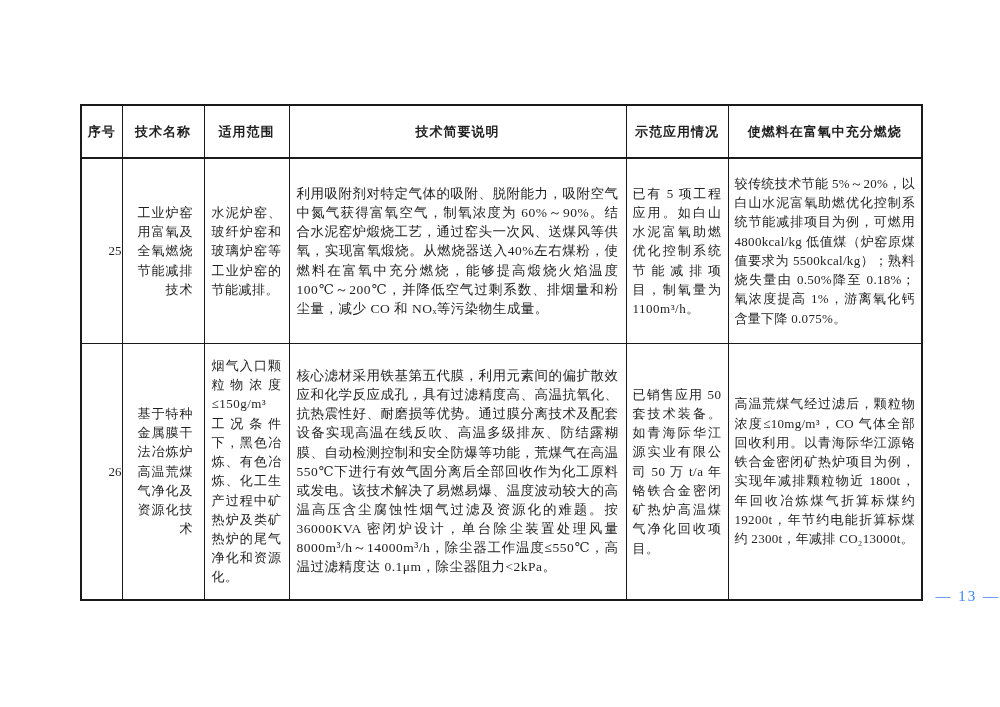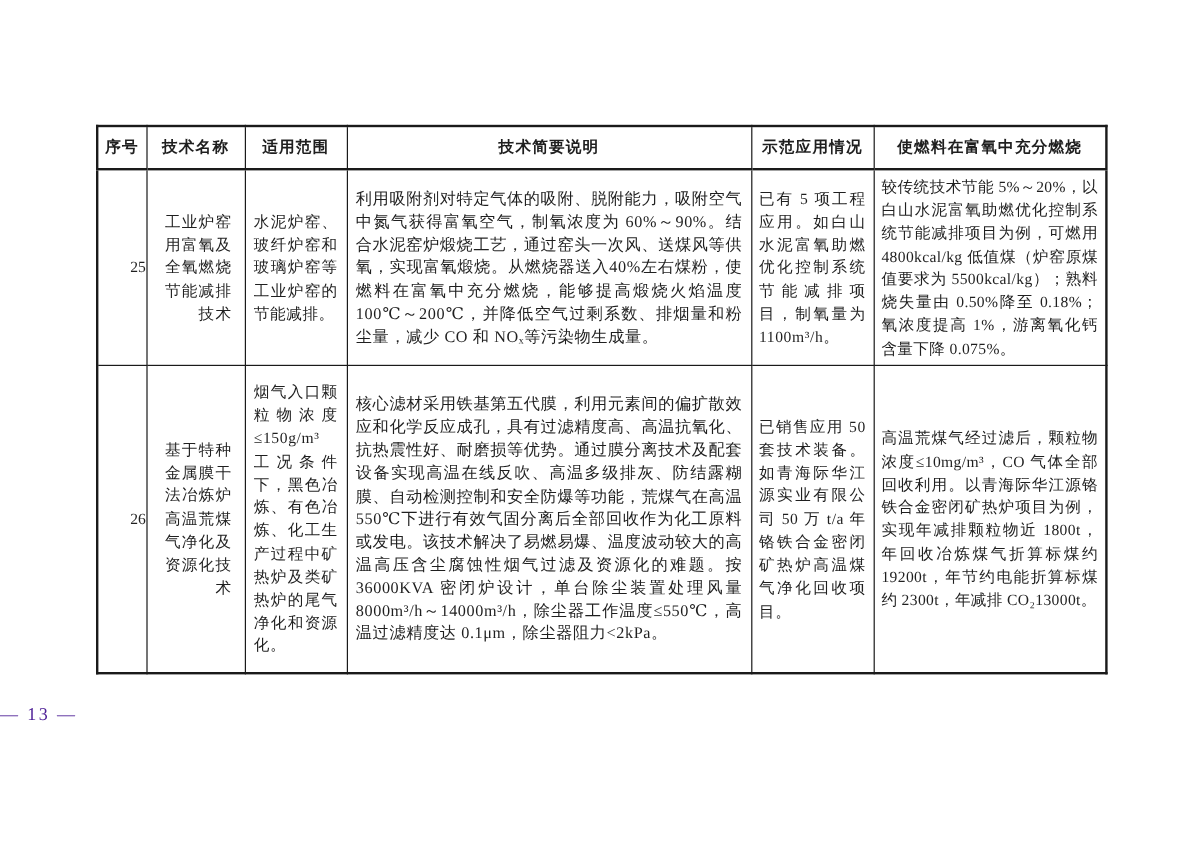--- a/index.html
+++ b/index.html
@@ -22,21 +22,21 @@
   }
   .doc-table th, .doc-table td {
     border: 1px solid #1a1a1a;
     vertical-align: middle;
     font-size: 13px;
     line-height: 1.48;
   }
   .doc-table thead th {
     font-weight: bold;
     text-align: center;
-    height: 36px;
+    height: 53px;
     border-bottom: 2px solid #1a1a1a;
     font-size: 13px;
     letter-spacing: 1px;
   }
   tr.row-a { height: 155px; }
   tr.row-b { height: 230px; }
 
   td.c-num { text-align: right; font-size: 13px; }
   td.c-name {
     text-align: right;
@@ -60,32 +60,32 @@
   }
   td.c-app {
     text-align: justify;
     text-align-last: left;
     padding: 4px 6px;
     letter-spacing: 0.5px;
   }
   td.c-effect {
     text-align: justify;
     text-align-last: left;
-    padding: 4px 6px;
+    padding: 15px 6px;
     letter-spacing: 0.3px;
   }
 
   .footer {
     position: absolute;
     left: 0; top: 588px;
     width: 100%;
-    text-align: left;
+    text-align: right;
     font-size: 15px;
     letter-spacing: 2px;
-    color: #4c1d95;
+    color: #3b82f6;
     font-family: "Liberation Serif", "DejaVu Serif", serif;
   }
 </style>
 </head>
 <body>
 
 <div class="page">
 
   <table class="doc-table">
     <colgroup>

